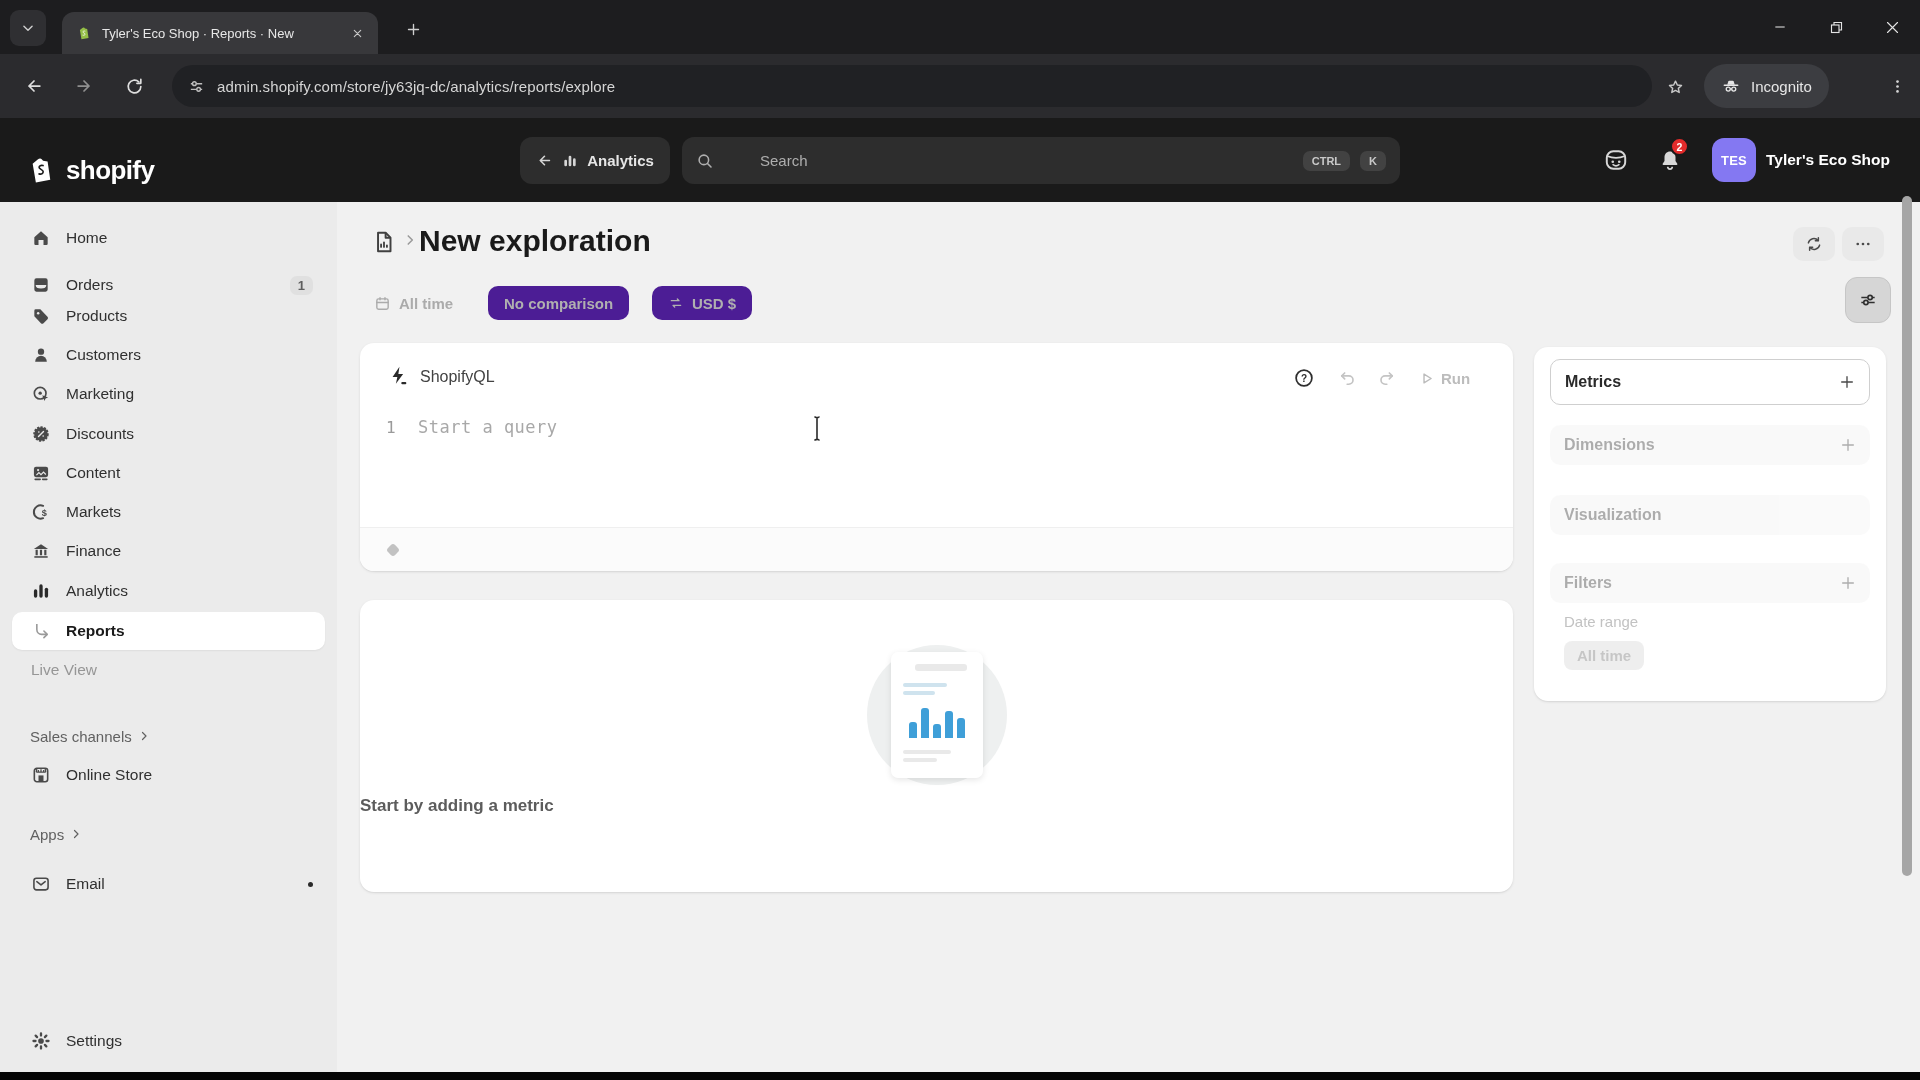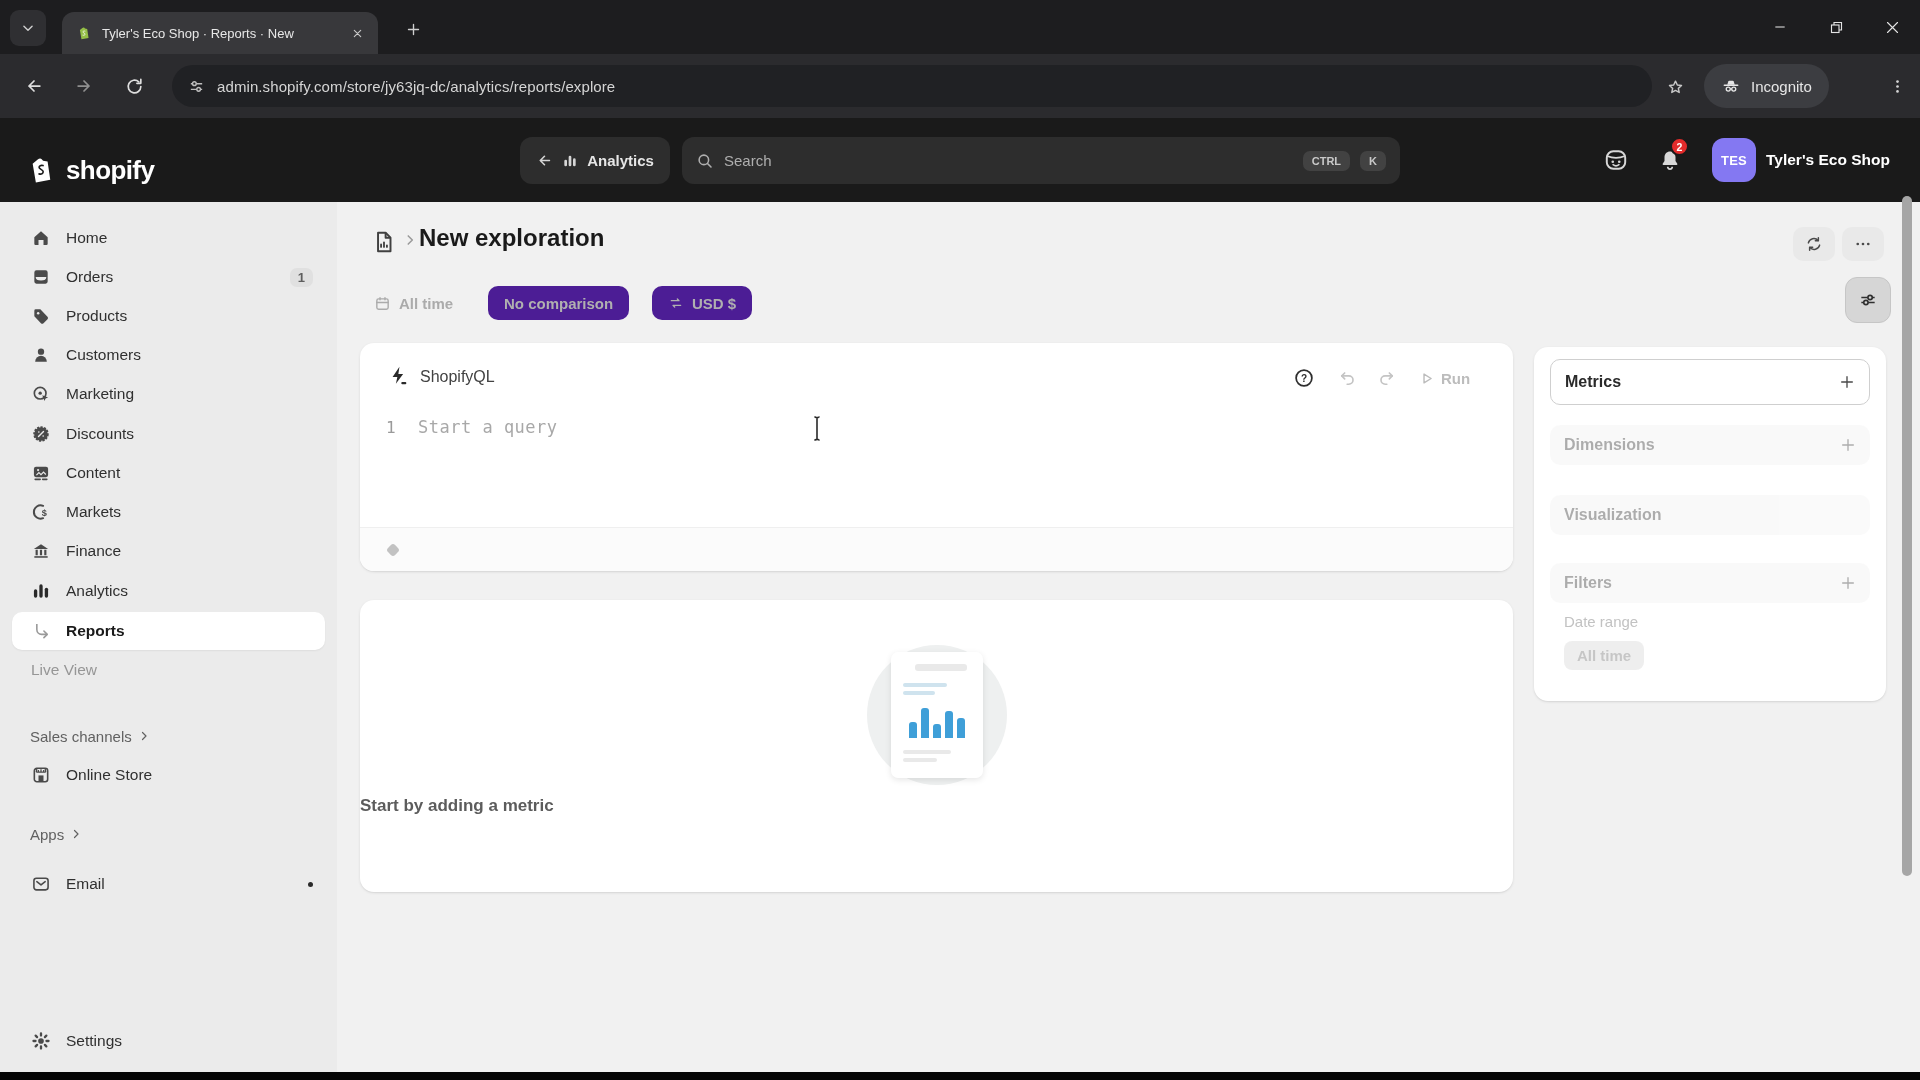--- a/index.html
+++ b/index.html
@@ -27,21 +27,21 @@
   .incog { left:1704px; top:10px; height:44px; background:#3c3d41; border-radius:22px; padding:0 17px; gap:10px; color:#e6e6e6; font-size:15px; }
 
   
   #topbar { left:0; top:118px; width:1920px; height:84px; background:#1a1a1a; }
   .logo { left:26px; top:0; height:104px; gap:8px; }
   .logo-word { color:#fff; font-size:26px; font-weight:700; letter-spacing:-.6px; }
   .hdr-btn { top:19px; height:47px; background:#2d2d2d; border-radius:12px; }
   .analytics-btn { left:520px; width:150px; justify-content:center; gap:9px; color:#d6d6d6; }
   .analytics-btn span { font-size:15px; font-weight:600; color:#e6e6e6; }
   .searchbar { left:682px; width:718px; padding:0 14px; gap:10px; }
-  .search-ph { flex:1; font-size:15px; color:#aeaeae; }
+  .search-ph { flex:1; font-size:15px; color:#aeaeae;margin-left:36px; }
   .kbd { background:#424242; border-radius:7px; padding:4px 9px; font-size:11px; font-weight:700; color:#c9c9c9; }
   .iconbtn-dk { top:24px; width:36px; height:36px; border-radius:9px; justify-content:center; color:#d8d8d8; }
   .bell-badge { position:absolute; left:18px; top:-5px; min-width:19px; height:19px; border-radius:10px; background:#e32b2b; border:2px solid #1a1a1a; color:#fff; font-size:10.5px; font-weight:700; display:flex; align-items:center; justify-content:center; padding:0 3px; }
   .avatar { left:1712px; top:20px; width:44px; height:44px; border-radius:12px; justify-content:center; color:#fff; font-size:13px; font-weight:700; letter-spacing:.3px; }
   .store-name { left:1766px; top:0; height:84px; color:#fff; font-size:15.5px; font-weight:650; }
 
   
   #sidebar { left:0; top:202px; width:337px; height:870px; background:#ebebeb; }
   #main { left:337px; top:202px; width:1583px; height:870px; background:#f1f1f1; }
   .side-row { left:12px; width:313px; height:38px; border-radius:10px; padding:0 12px 0 19px; gap:15px; color:#3a3a3a; }
@@ -218,21 +218,21 @@
 
   <div id="sidebar" class="abs">
 
     <div class="abs flex side-row" style="top:17px">
       <svg width="20" height="20" viewBox="0 0 24 24" style="color:#4a4a4a">
           <path d="M4 11 12 4l8 7v8a1.4 1.4 0 0 1-1.4 1.4H15v-6H9v6H5.4A1.4 1.4 0 0 1 4 19z" fill="currentColor"></path>
         </svg>
       <span class="lbl">Home</span>
     </div>
 
-    <div class="abs flex side-row" style="top:56px">
+    <div class="abs flex side-row" style="top:64px">
       <svg width="20" height="20" viewBox="0 0 24 24" style="color:#4a4a4a">
           <path d="M4 6.5A2.5 2.5 0 0 1 6.5 4h11A2.5 2.5 0 0 1 20 6.5v11A2.5 2.5 0 0 1 17.5 20h-11A2.5 2.5 0 0 1 4 17.5zm2.2 5.5c0 2 2.4 3.7 5.8 3.7s5.8-1.7 5.8-3.7" fill="currentColor"></path>
           <path d="M6.5 12c0 1.8 2.3 3.4 5.5 3.4s5.5-1.6 5.5-3.4" fill="none" stroke="#ebebeb" stroke-width="1.8"></path>
         </svg>
       <span class="lbl">Orders</span>
       <span class="count-badge">1</span>
     </div>
 
     <div class="abs flex side-row" style="top:95px">
       <svg width="20" height="20" viewBox="0 0 24 24" style="color:#4a4a4a">
@@ -365,21 +365,21 @@
     <div class="abs flex" style="left:33px;top:26px;width:28px;height:28px;justify-content:center;color:#404040">
       <svg width="26" height="26" viewBox="0 0 24 24">
           <path d="M6.5 3.5h7l4.5 4.5v12.5h-11.5z" fill="none" stroke="currentColor" stroke-width="1.8" stroke-linejoin="round"></path>
           <path d="M13.5 3.5V8H18" fill="none" stroke="currentColor" stroke-width="1.8" stroke-linejoin="round"></path>
           <path d="M9.3 16.5v-2.2M12 16.5v-4.2M14.7 16.5v-1.4" stroke="currentColor" stroke-width="1.7" stroke-linecap="round"></path>
         </svg>
     </div>
     <svg class="abs" style="left:66px;top:31px;color:#9a9a9a" width="14" height="14" viewBox="0 0 24 24">
         <path d="M9 5l7 7-7 7" fill="none" stroke="currentColor" stroke-width="2.6" stroke-linecap="round" stroke-linejoin="round"></path>
       </svg>
-    <div class="abs" style="left:82px;top:22px;font-size:24px;font-weight:700;color:#1a1a1a">New exploration</div>
+    <div class="abs" style="left:82px;top:22px;font-size:30px;font-weight:700;color:#1a1a1a">New exploration</div>
 
     <div class="abs flex actbtn" style="left:1456px;top:25px">
       <svg width="18" height="18" viewBox="0 0 24 24">
           <path d="M4.5 10.5a7.6 7.6 0 0 1 13-3.2" fill="none" stroke="currentColor" stroke-width="2" stroke-linecap="round"></path>
           <path d="M17.8 3.6v4h-4" fill="none" stroke="currentColor" stroke-width="2" stroke-linecap="round" stroke-linejoin="round"></path>
           <path d="M19.5 13.5a7.6 7.6 0 0 1-13 3.2" fill="none" stroke="currentColor" stroke-width="2" stroke-linecap="round"></path>
           <path d="M6.2 20.4v-4h4" fill="none" stroke="currentColor" stroke-width="2" stroke-linecap="round" stroke-linejoin="round"></path>
         </svg>
     </div>
     <div class="abs flex actbtn" style="left:1505px;top:25px">

